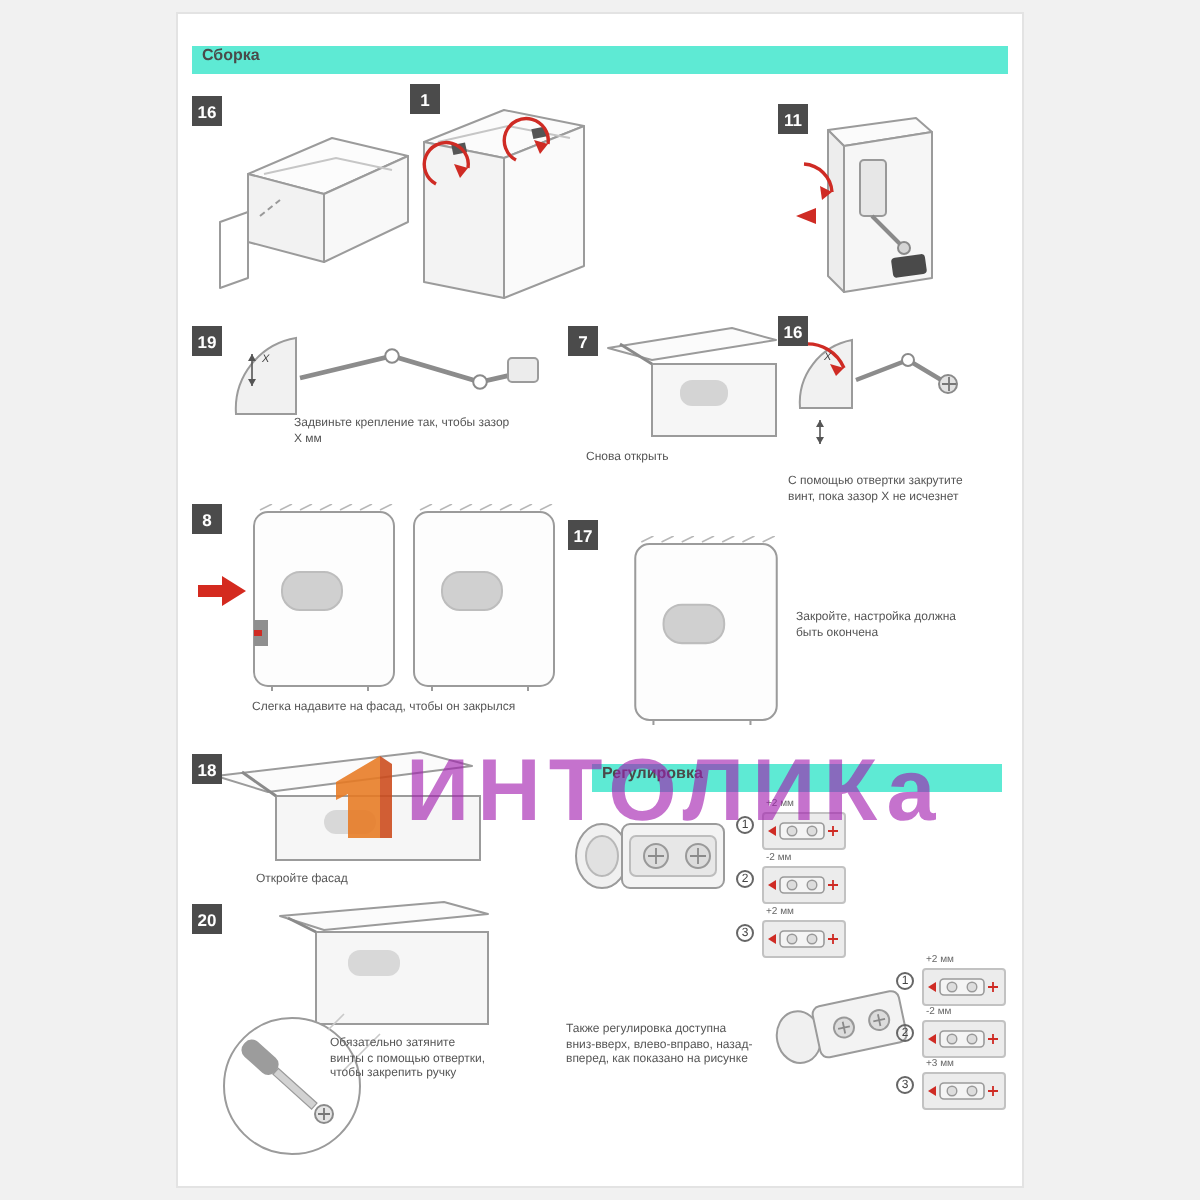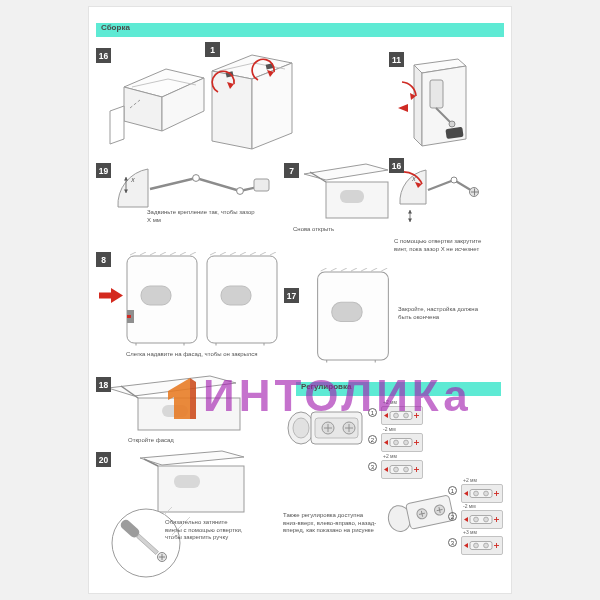--- a/index.html
+++ b/index.html
@@ -62,21 +62,21 @@
   <span>Регулировка</span>
 </div>
 
 <div class="badge" style="left:96px; top:48px">16</div>
 <div class="badge" style="left:205px; top:42px">1</div>
 <div class="badge" style="left:389px; top:52px">11</div>
 <div class="badge" style="left:96px; top:163px">19</div>
 <div class="badge" style="left:284px; top:163px">7</div>
 <div class="badge" style="left:389px; top:158px">16</div>
 <div class="badge" style="left:96px; top:252px">8</div>
-<div class="badge" style="left:284px; top:288px">17</div>
+<div class="badge" style="left:284px; top:260px">17</div>
 <div class="badge" style="left:96px; top:377px">18</div>
 <div class="badge" style="left:96px; top:452px">20</div>
 
 <svg class="illu" style="left:106px; top:54px" width="102" height="94" viewBox="0 0 102 94">
   <g fill="#fcfcfc" stroke="#9b9b9b" stroke-linejoin="round">
     <path d="M18 33 L60 15 L98 24 L56 43 Z"></path>
     <path d="M18 33 L56 43 L56 77 L18 67 Z" fill="#f2f2f2"></path>
     <path d="M56 43 L98 24 L98 57 L56 77 Z" fill="#f8f8f8"></path>
   </g>
   <path d="M26 33 L62 25 L90 31" fill="none" stroke="#c6c6c6"></path>

